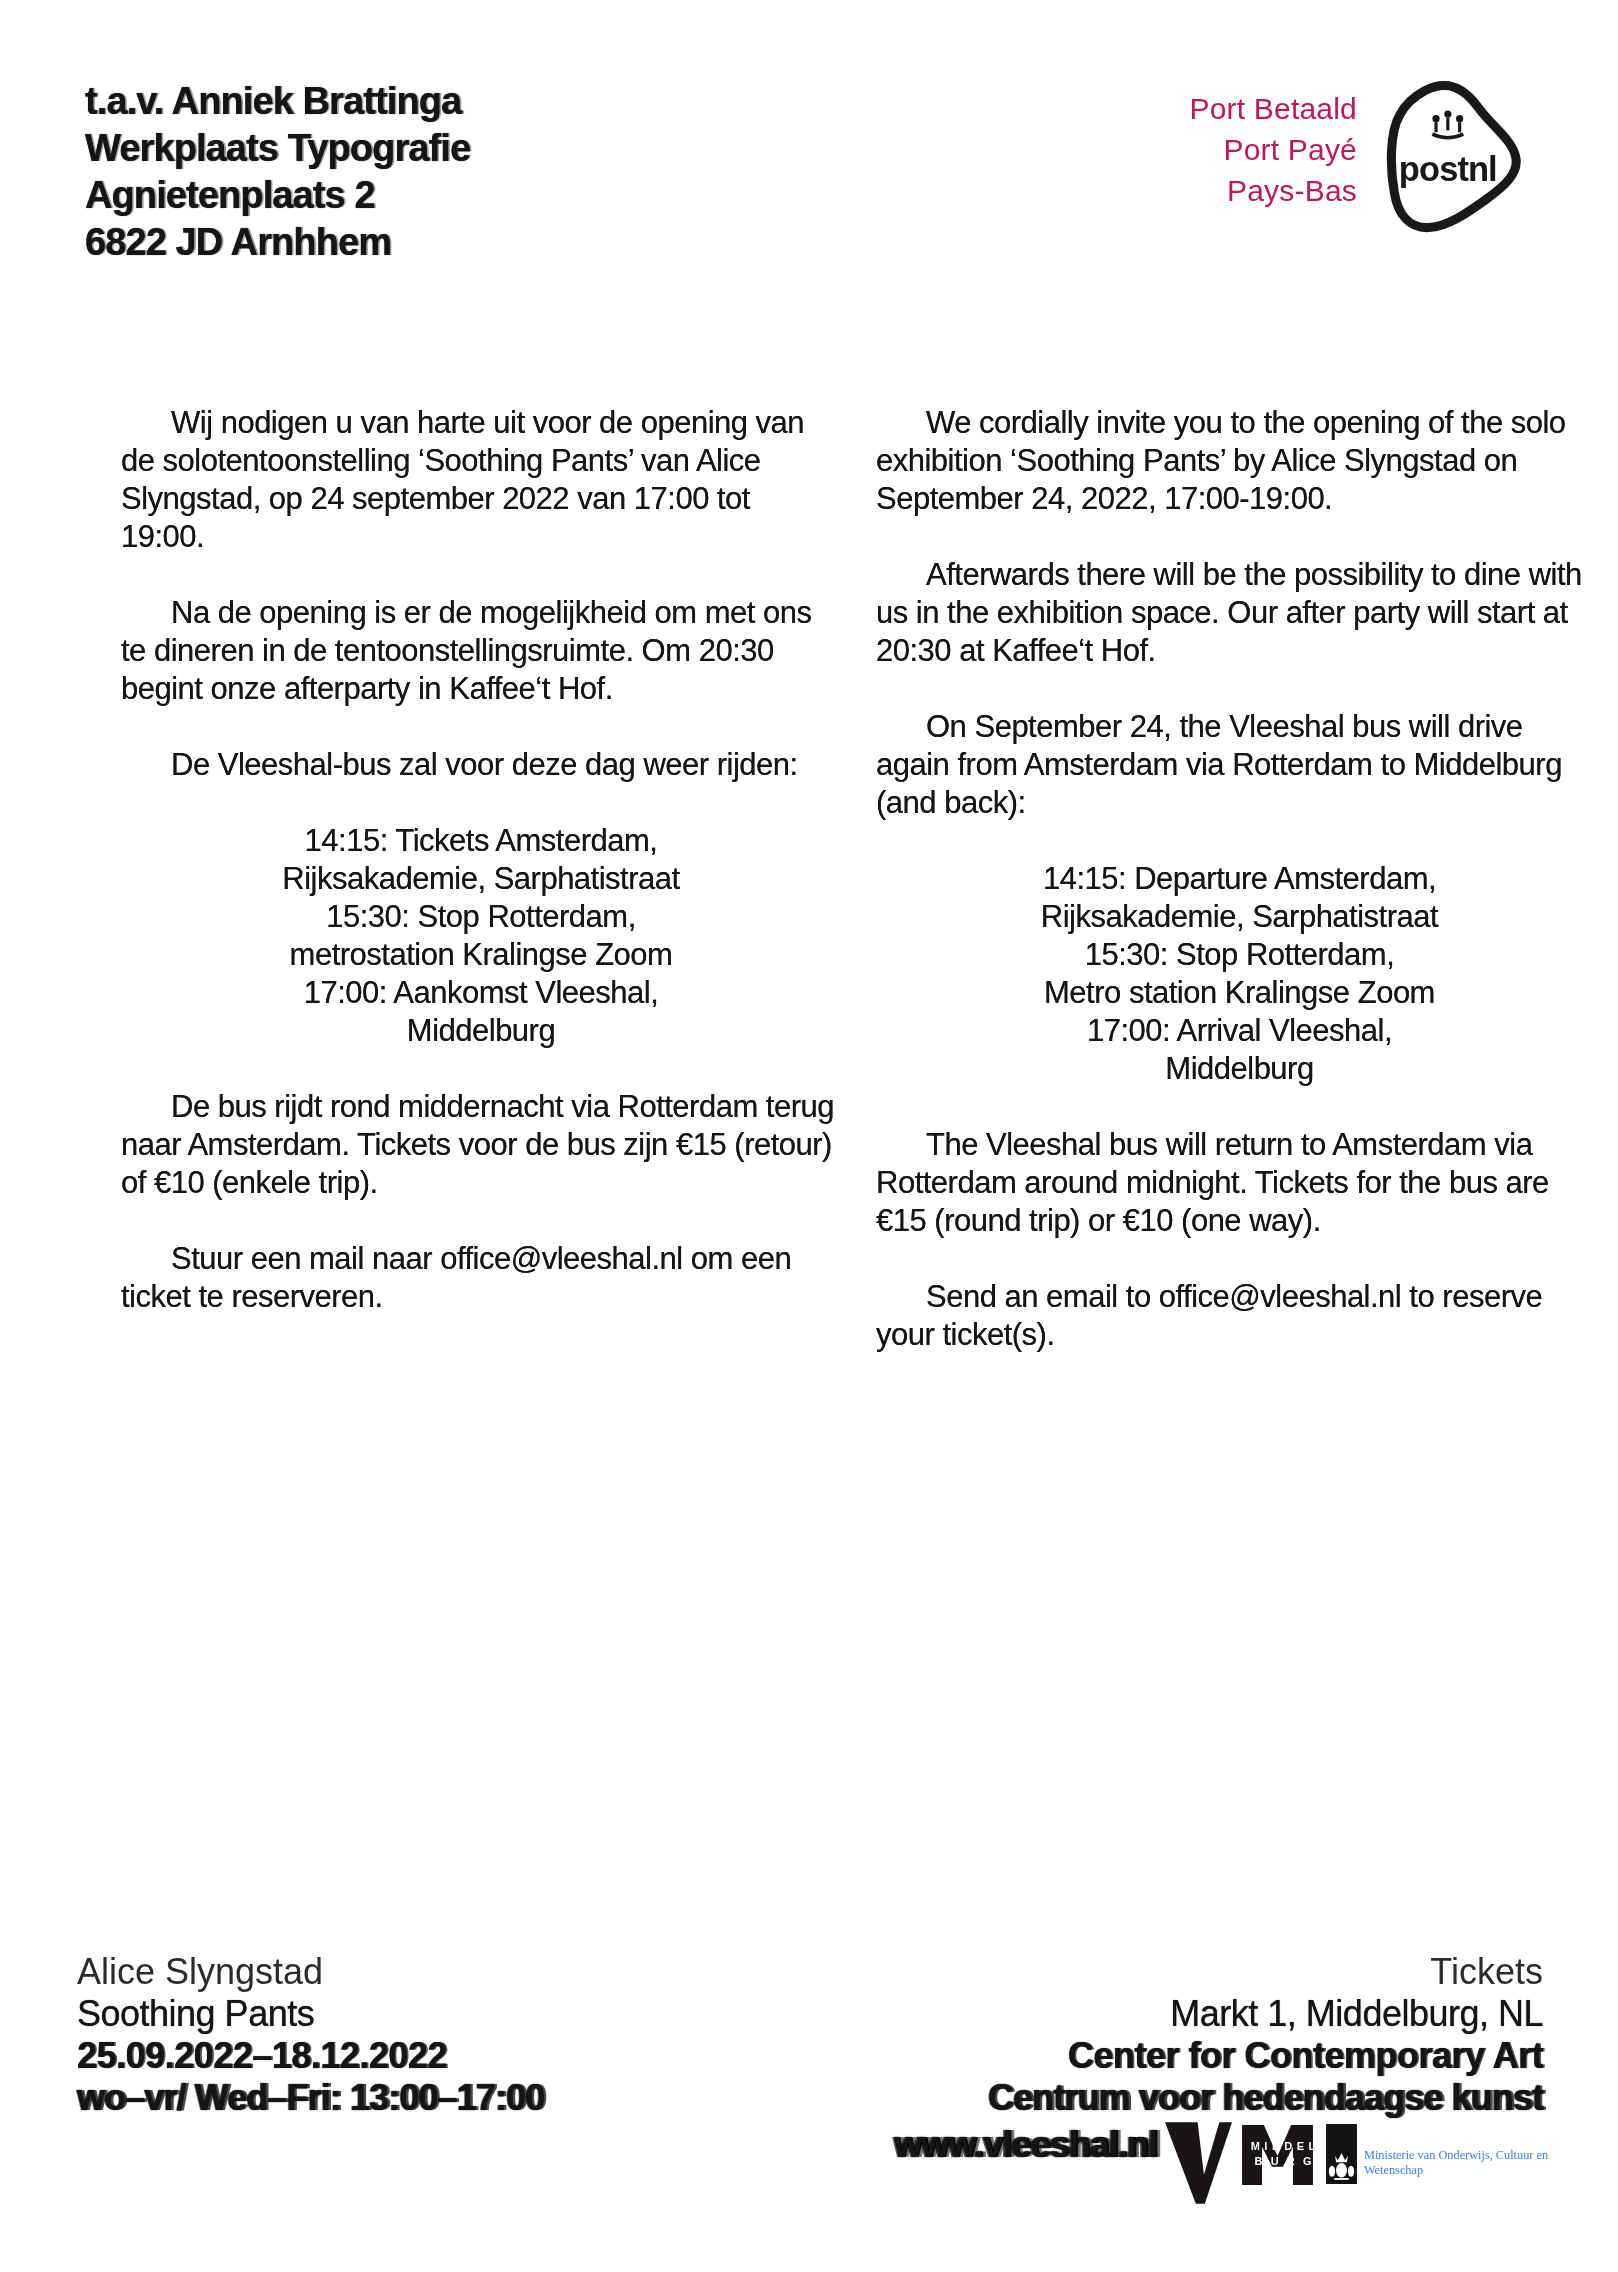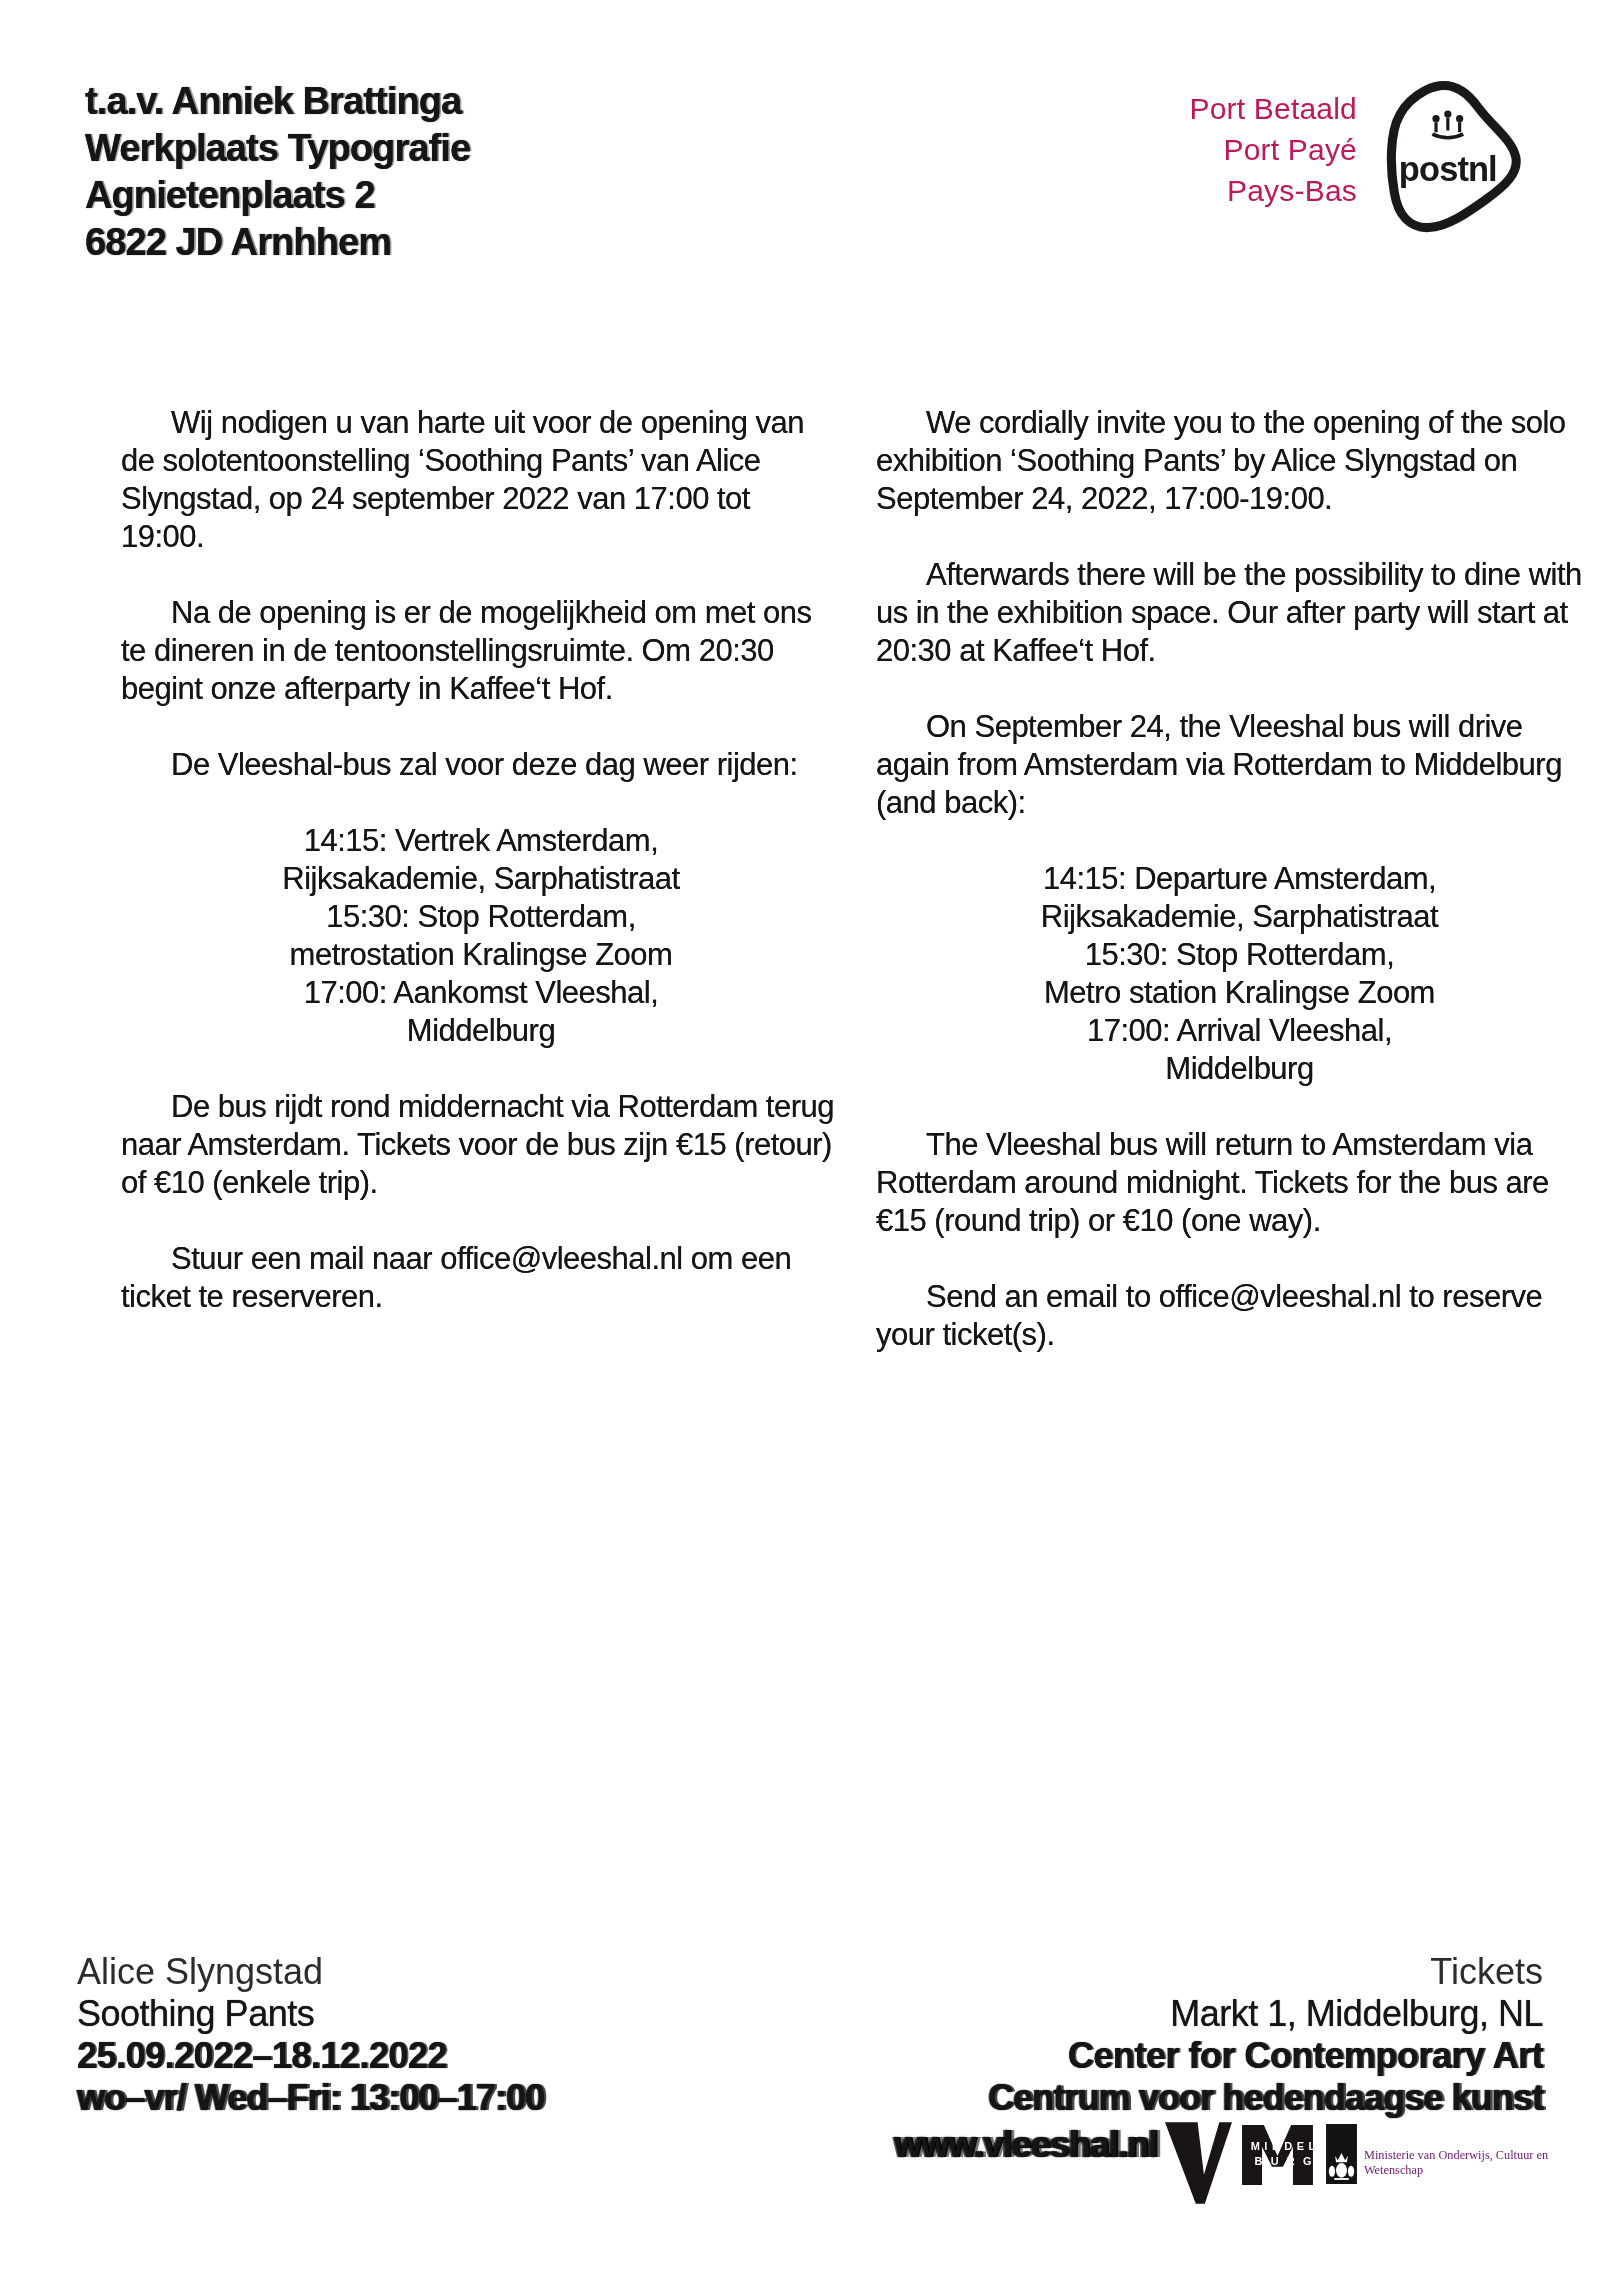--- a/index.html
+++ b/index.html
@@ -58,21 +58,21 @@
     position:absolute; left:0; width:100%;
     color:#ffffff; font-weight:bold; text-align:center;
     font-size:11px; line-height:11px;
   }
   #logo-m .m-top    { top:15.5px; letter-spacing:4.5px;  text-indent:4.5px; }
   #logo-m .m-bottom { top:31px; letter-spacing:8.2px;  text-indent:8.2px; }
   #logo-bar { left:1326px; top:2124px; }
   #ministry {
     left:1364px; top:2148px;
     font-family:"Liberation Serif", serif;
-    font-size:12.3px; line-height:14.5px; color:#701a75;
+    font-size:12.3px; line-height:14.5px; color:#3b82f6;
   }
 </style>
 </head>
 <body>
 
 <div class="abs" id="recipient">
   <div>t.a.v. Anniek Brattinga</div>
   <div>Werkplaats Typografie</div>
   <div>Agnietenplaats 2</div>
   <div>6822 JD Arnhhem</div>
@@ -97,21 +97,21 @@
     </g>
     <text x="79" y="116" text-anchor="middle" font-family="Liberation Sans, sans-serif" font-size="38" font-weight="bold" letter-spacing="-1" fill="#1b1818">postnl</text>
   </svg>
 </div>
 
 <div class="abs bodycol" id="col-nl">
   <p>Wij nodigen u van harte uit voor de opening van de solotentoonstelling ‘Soothing Pants’ van Alice Slyngstad, op 24 september 2022 van 17:00 tot 19:00.</p>
   <p>Na de opening is er de mogelijkheid om met ons te dineren in de tentoonstellingsruimte. Om 20:30 begint onze afterparty in Kaffee‘t Hof.</p>
   <p>De Vleeshal-bus zal voor deze dag weer rijden:</p>
   <div class="schedule">
-    <div>14:15: Vertrek Amsterdam,</div>
+    <div>14:15: Tickets Amsterdam,</div>
     <div>Rijksakademie, Sarphatistraat</div>
     <div>15:30: Stop Rotterdam,</div>
     <div>metrostation Kralingse Zoom</div>
     <div>17:00: Aankomst Vleeshal,</div>
     <div>Middelburg</div>
   </div>
   <p>De bus rijdt rond middernacht via Rotterdam terug naar Amsterdam. Tickets voor de bus zijn €15 (retour) of €10 (enkele trip).</p>
   <p>Stuur een mail naar office@vleeshal.nl om een ticket te reserveren.</p>
 </div>
 

